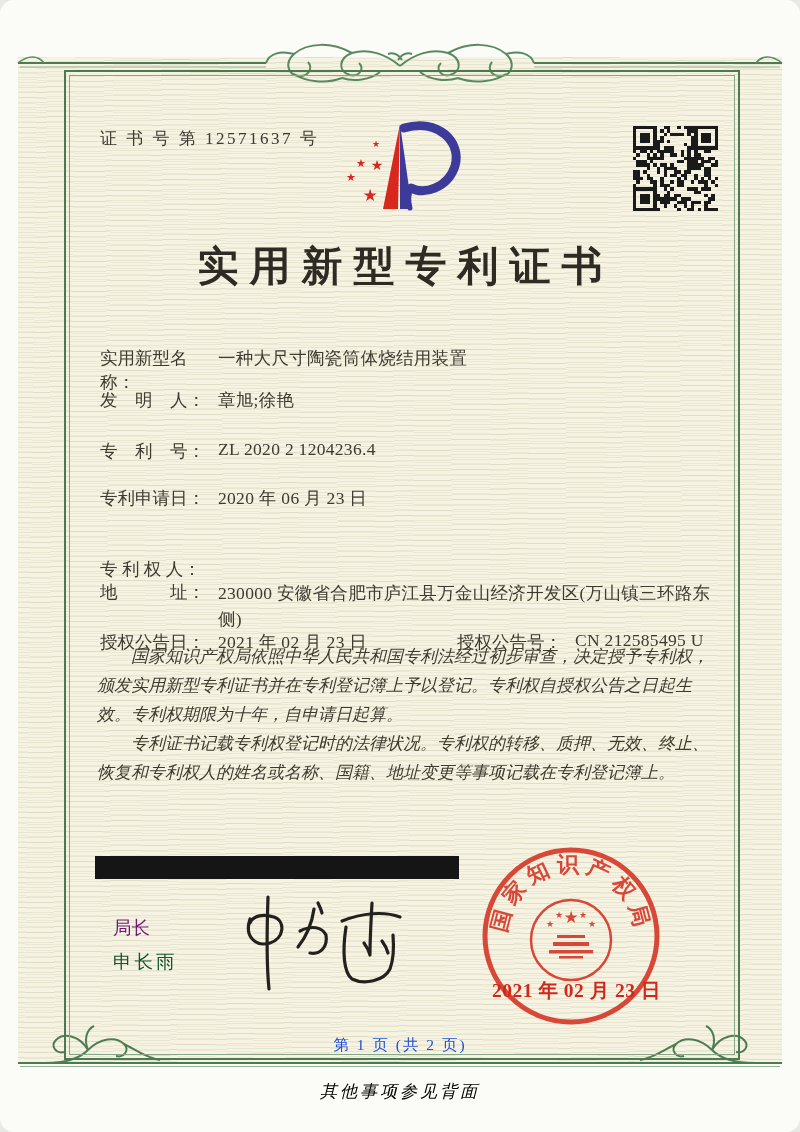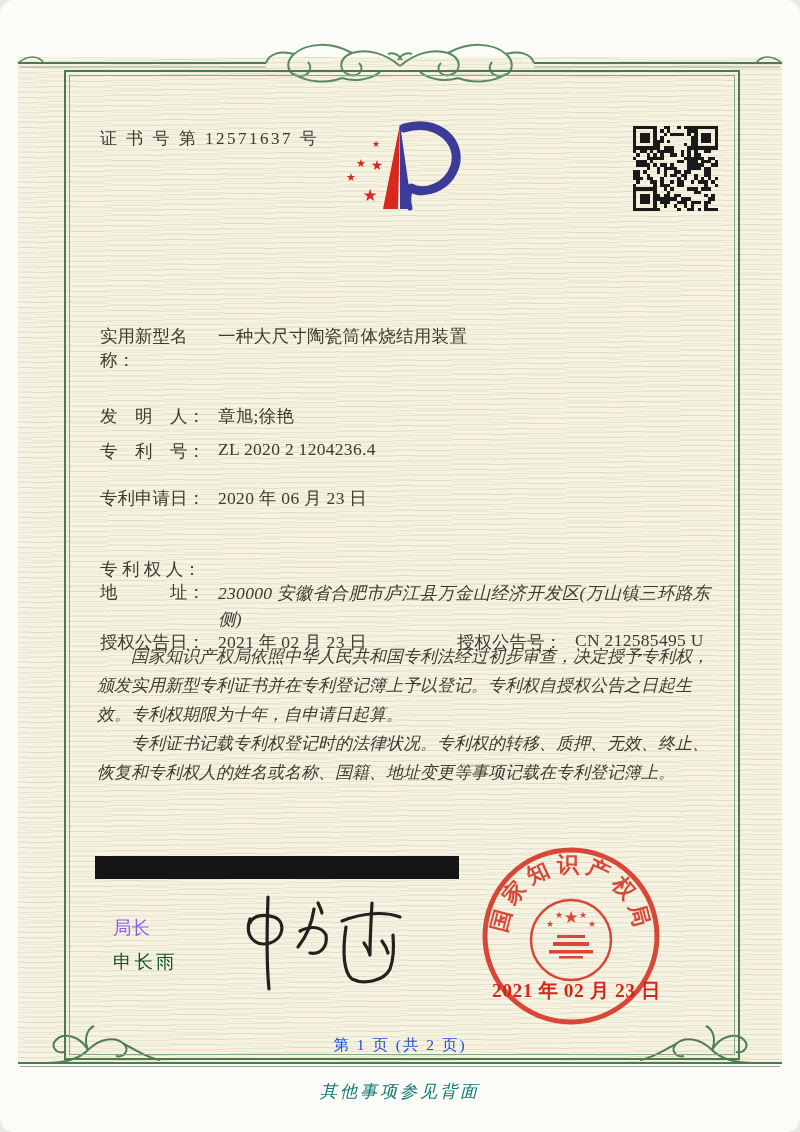--- a/index.html
+++ b/index.html
@@ -30,51 +30,51 @@
   .logo{position:absolute;left:328px;top:110px;width:150px;height:110px;}
   .qr{position:absolute;left:633px;top:126px;width:85px;height:85px;}
   .title{
     position:absolute;left:0;top:239px;width:100%;text-align:center;
     font-size:41px;font-weight:600;letter-spacing:11px;text-indent:11px;
     color:#2d2b23;
   }
   .row{position:absolute;left:100px;display:flex;font-size:17.5px;color:#3d3a2f;}
   .row .lbl{width:118px;flex:none;}
   .row .val{letter-spacing:0.3px;}
-  .row-name{top:324px;}
-  .row-inventor{top:404px;}
+  .row-name{top:346px;}
+  .row-inventor{top:388px;}
   .row-patno{top:439px;}
   .row-appdate{top:486px;}
   .row-holder{top:533px;margin-top:24px;}
   .row-addr{top:580px;}
-  .row-addr .val{width:505px;line-height:1.5;font-style:italic;}
+  .row-addr .val{width:505px;line-height:1.5;}
   .row-grant{top:630px;}
   .row-grant .val1{width:239px;flex:none;}
   .row-grant .lbl2{width:118px;flex:none;}
   .paragraphs{
     position:absolute;left:97px;top:642px;width:618px;
     font-size:17px;line-height:29px;font-style:italic;color:#3e3a2e;
   }
   .paragraphs p{margin:0;text-indent:2em;}
   .redaction{position:absolute;left:95px;top:856px;width:364px;height:23px;background:#151515;}
-  .signer-title{position:absolute;left:113px;top:915px;font-size:18.5px;color:#8b5cf6;}
+  .signer-title{position:absolute;left:113px;top:915px;font-size:18.5px;color:#701a75;}
   .signer-name{position:absolute;left:113px;top:949px;font-size:18.5px;color:#14532d;letter-spacing:3px;}
   .signature{position:absolute;left:226px;top:891px;width:200px;height:100px;}
   .seal{position:absolute;left:478px;top:843px;width:186px;height:186px;opacity:.93;}
   .seal-date{
     position:absolute;left:492px;top:977px;font-size:19.5px;font-weight:600;
     color:#d02718;letter-spacing:0.5px;
   }
   .page-no{
     position:absolute;left:0;top:1035px;width:100%;text-align:center;
     font-size:15.5px;letter-spacing:2px;color:#1d4ed8;
   }
   .back-note{
     position:absolute;left:0;top:1080px;width:100%;text-align:center;
-    font-size:17px;font-style:italic;letter-spacing:3px;color:#0f766e;
+    font-size:17px;font-style:italic;letter-spacing:3px;color:#000000;
   }
 </style>
 </head>
 <body>
 
 <div class="page">
 
   <div class="guilloche"></div>
 
   <svg class="ornament" style="top:28px;height:64px;" viewBox="0 0 800 64">
@@ -445,20 +445,21 @@
       <rect x="13" y="24" width="1" height="1" fill="#1a1a1a"></rect>
       <rect x="16" y="24" width="1" height="1" fill="#1a1a1a"></rect>
       <rect x="17" y="24" width="1" height="1" fill="#1a1a1a"></rect>
       <rect x="19" y="24" width="1" height="1" fill="#1a1a1a"></rect>
       <rect x="21" y="24" width="1" height="1" fill="#1a1a1a"></rect>
       <rect x="22" y="24" width="1" height="1" fill="#1a1a1a"></rect>
       <rect x="23" y="24" width="1" height="1" fill="#1a1a1a"></rect>
       <rect x="24" y="24" width="1" height="1" fill="#1a1a1a"></rect>
     </svg>
 
+  <div class="title">实用新型专利证书</div>
 
   <div class="row row-name">
     <span class="lbl">实用新型名称：</span>
     <span class="val">一种大尺寸陶瓷筒体烧结用装置</span>
   </div>
   <div class="row row-inventor">
     <span class="lbl">发　明　人：</span>
     <span class="val">章旭;徐艳</span>
   </div>
   <div class="row row-patno">

